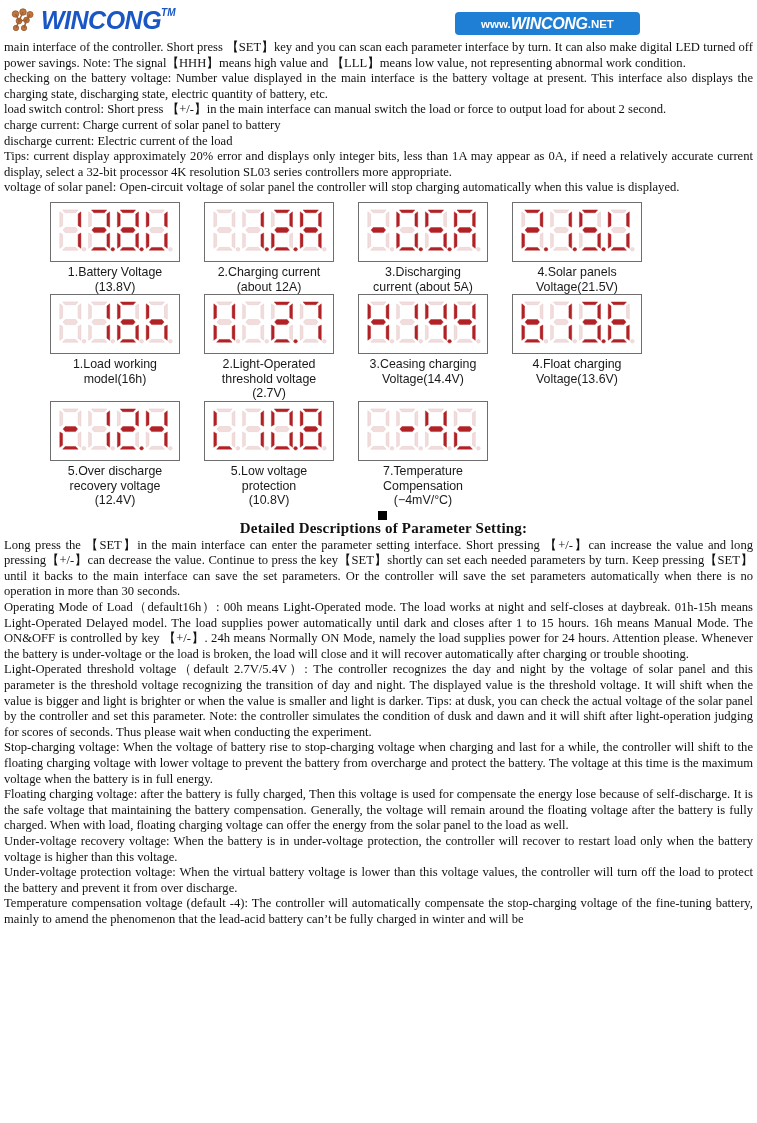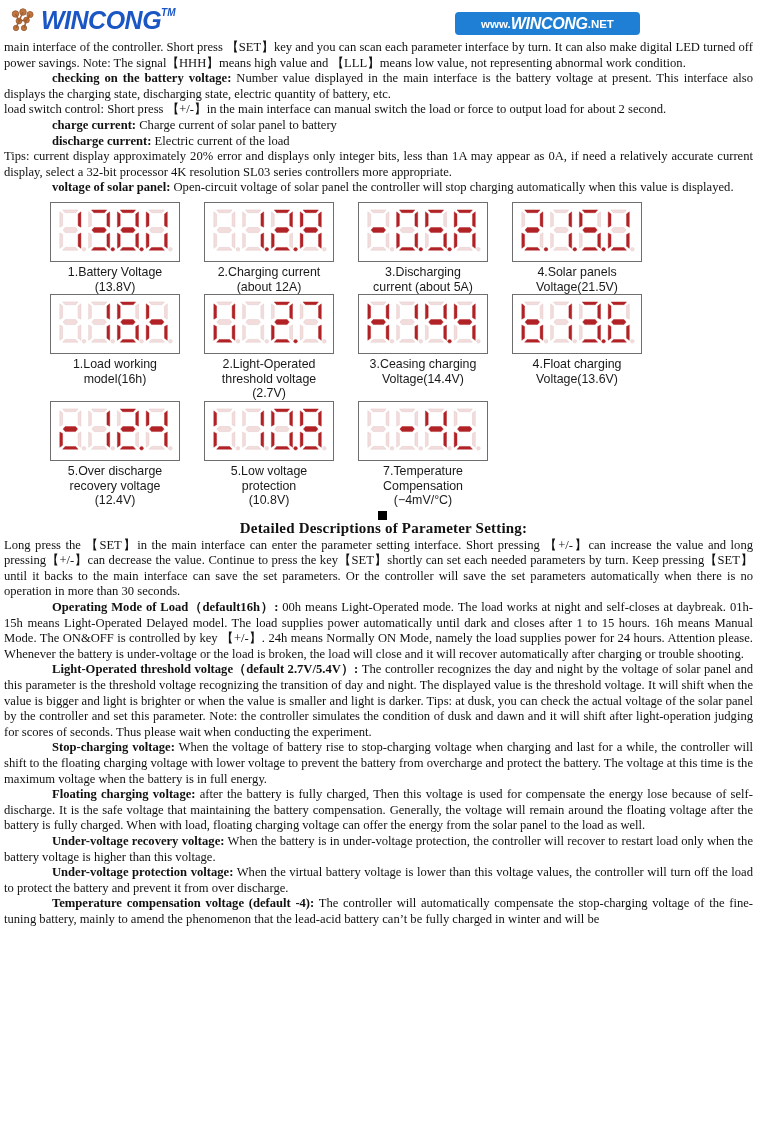--- a/index.html
+++ b/index.html
@@ -69,21 +69,21 @@
   .body-text {
     padding: 0 4px;
   }
   p.para {
     margin: 0;
     font-size: 12.6px;
     line-height: 15.6px;
     text-align: justify;
     text-justify: inter-word;
   }
-  .b { font-weight: bold; margin-left: 48px; }
+  .b { font-weight: normal; }
 
   
   .led-section {
     padding: 6px 0 0 16px;
   }
   .led-row {
     display: flex;
     justify-content: flex-start;
     padding-left: 22px;
   }

